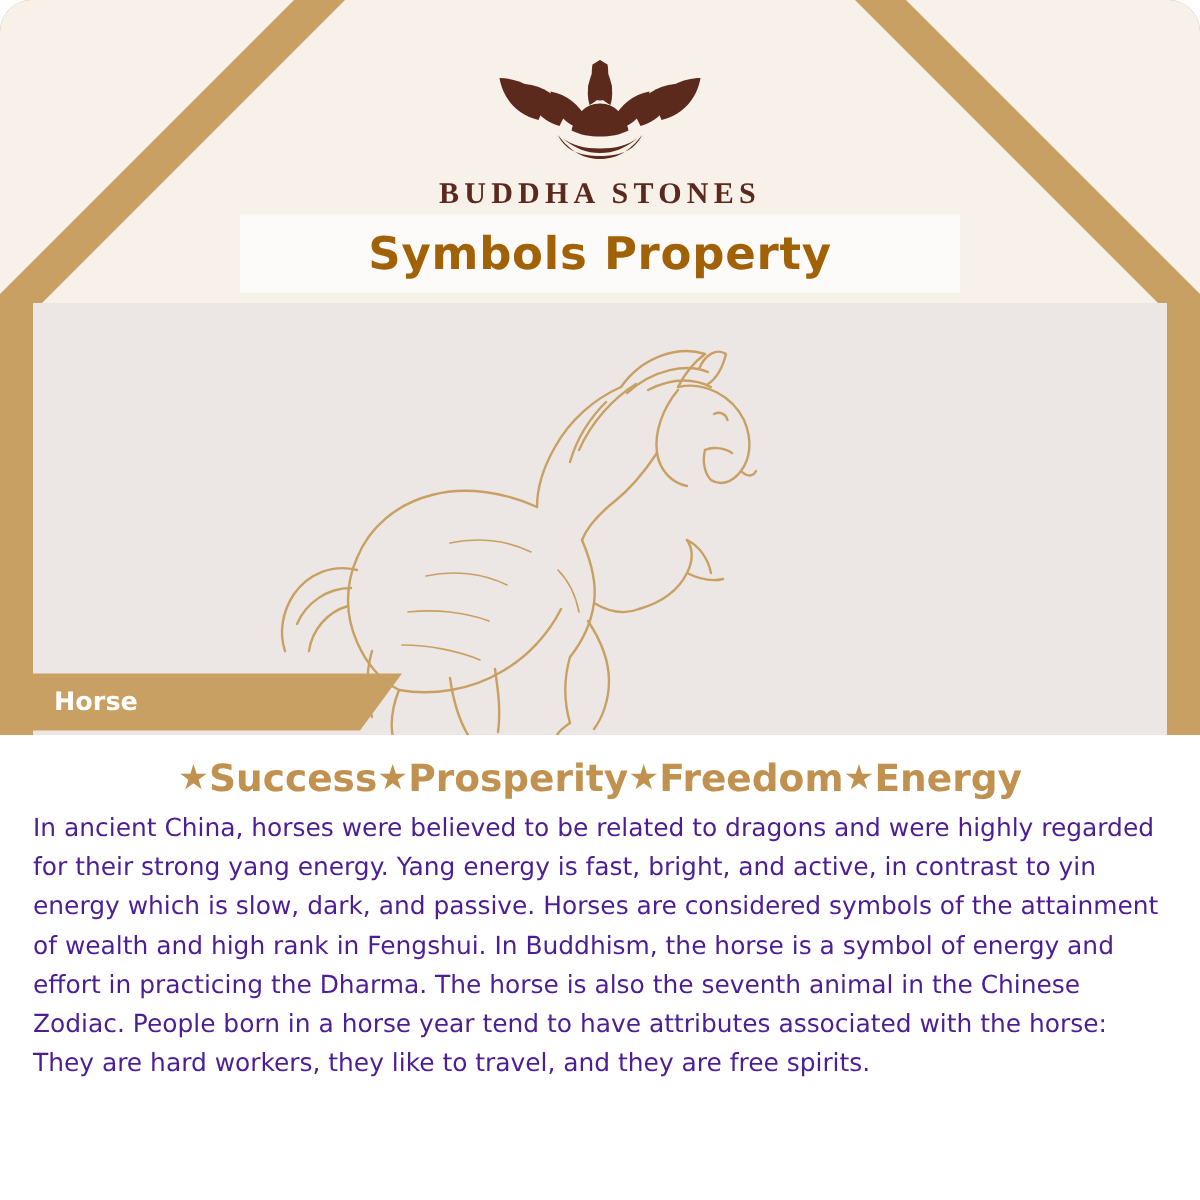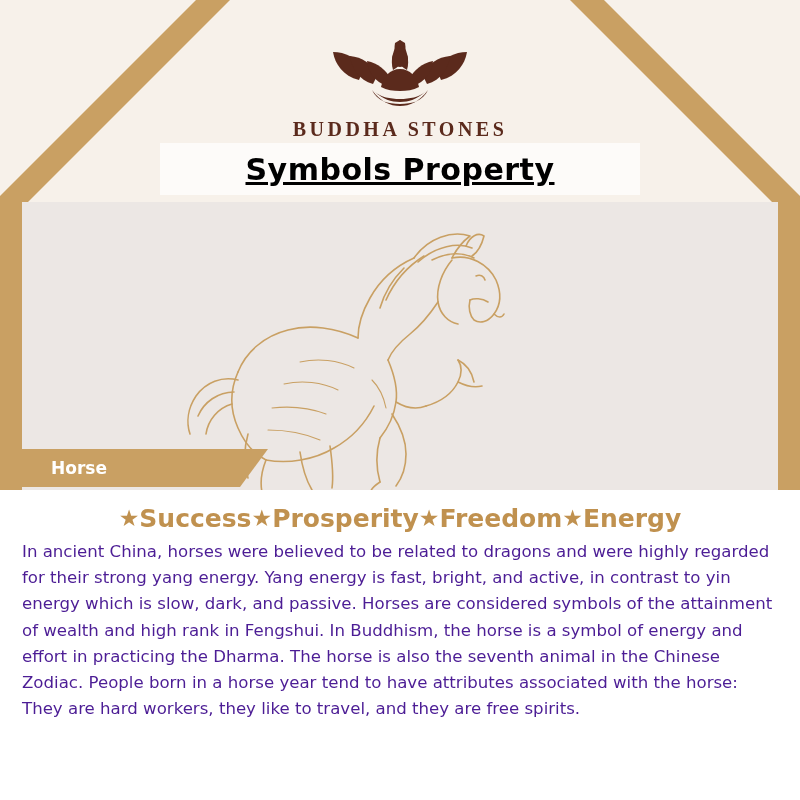--- a/index.html
+++ b/index.html
@@ -13,20 +13,21 @@
     background: #ffffff;
     overflow: hidden;
   }
 
   #page {
     position: relative;
     width: 800px;
     height: 800px;
     background: #ffffff;
     overflow: hidden;
+    border-radius: 21px;
   }
 
   
   .gold-corner-tl {
     position: absolute;
     left: 0;
     top: 0;
     width: 0;
     height: 0;
     border-left: 230px solid #c9a063;
@@ -102,23 +103,22 @@
     background: rgba(255,255,255,0.72);
     z-index: 6;
     display: flex;
     align-items: center;
     justify-content: center;
   }
   .title-banner .title-text {
     font-family: "DejaVu Sans", sans-serif;
     font-weight: 700;
     font-size: 30px;
-    color: #000000;
+    color: #a16207;
     letter-spacing: 0.5px;
-    text-decoration: underline;
   }
 
   
   .image-area {
     position: absolute;
     left: 0;
     top: 202px;
     width: 800px;
     height: 288px;
     background: #ece7e4;
@@ -149,21 +149,21 @@
     height: 38px;
     z-index: 7;
   }
   .label-tag-body {
     position: relative;
     height: 38px;
     width: 240px;
     background: #c9a063;
     display: flex;
     align-items: center;
-    padding-left: 51px;
+    padding-left: 36px;
     box-sizing: border-box;
   }
   .label-tag-body .label-text {
     font-family: "DejaVu Sans", sans-serif;
     font-size: 17px;
     font-weight: 700;
     color: #ffffff;
   }
   .label-tag-notch {
     position: absolute;

